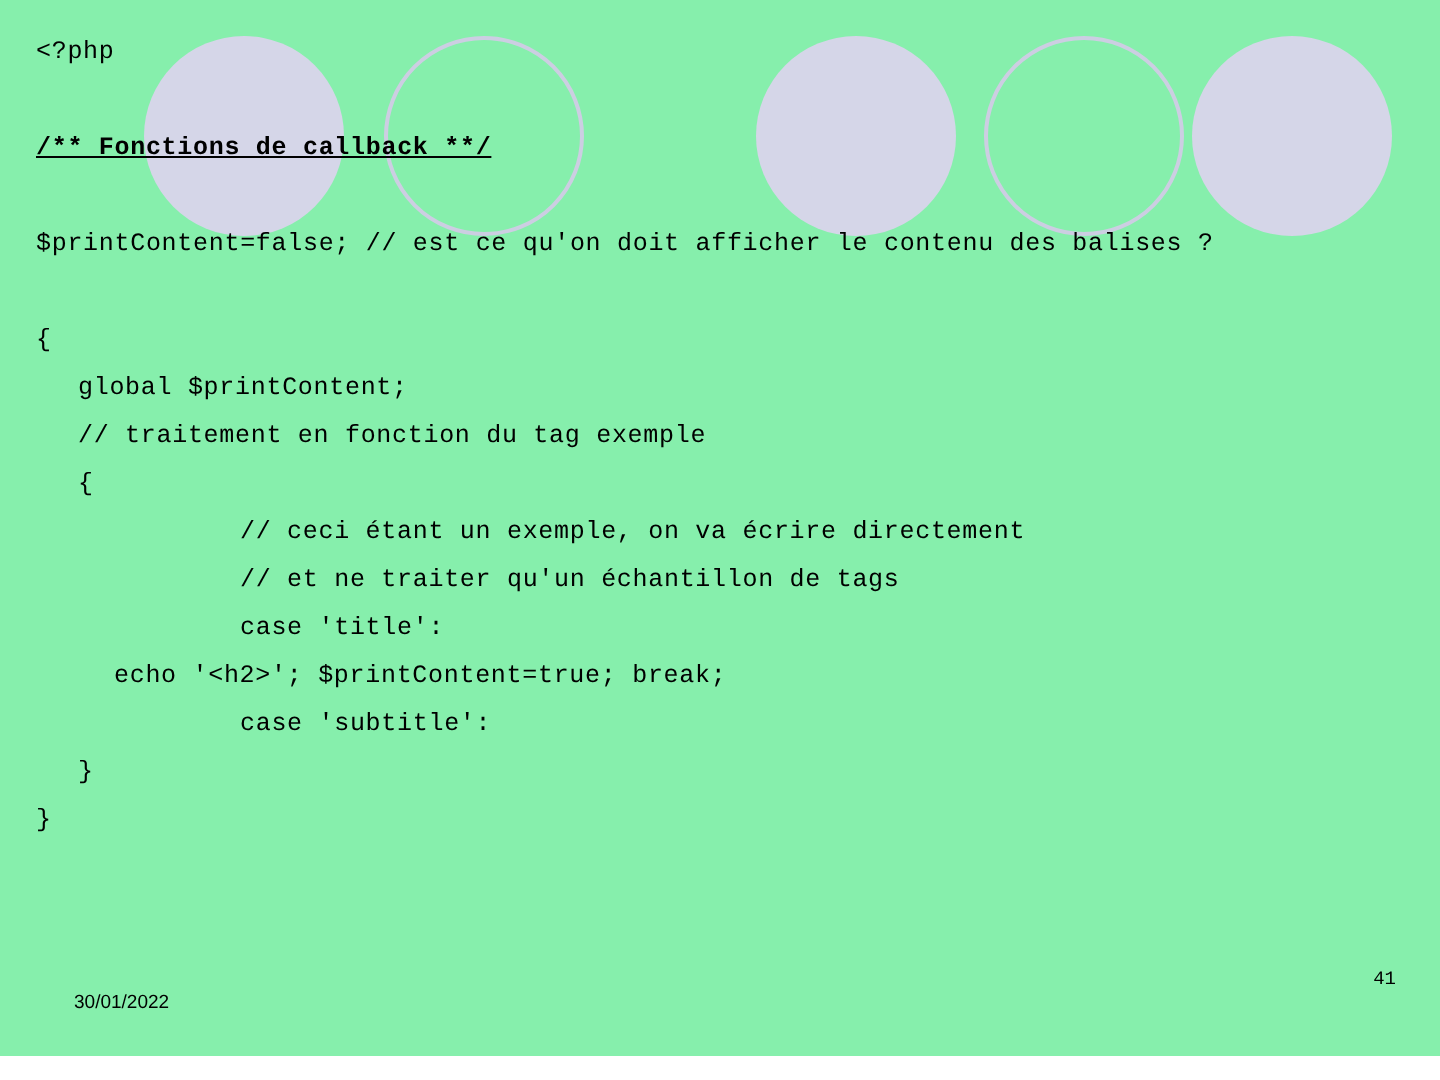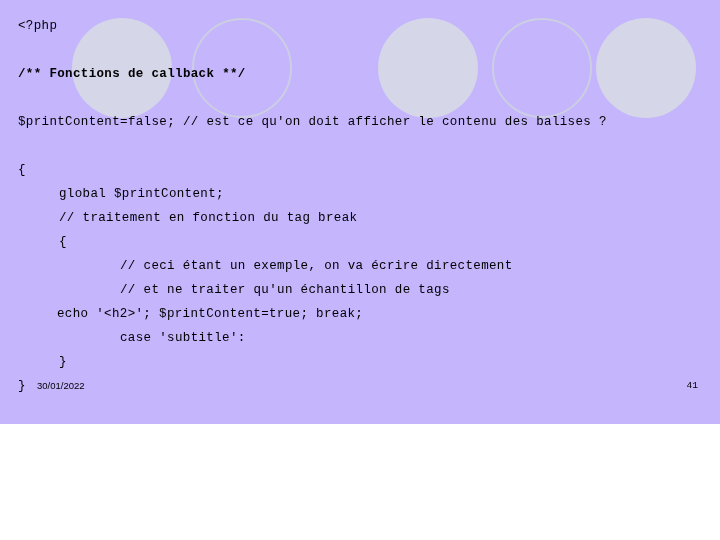--- a/index.html
+++ b/index.html
@@ -4,22 +4,22 @@
 <title>PHP SAX callback slide</title>
 <style>
   html, body {
     margin: 0;
     padding: 0;
     background: #ffffff;
   }
   #slide {
     position: relative;
     width: 720px;
-    height: 424px;
-    background: #c4b5fd;
+    height: 528px;
+    background: #86efac;
     overflow: hidden;
     font-family: "Liberation Mono", "DejaVu Sans Mono", monospace;
   }
 
   
   .deco-layer {
     position: absolute;
     left: 0;
     top: 0;
     width: 720px;
@@ -51,45 +51,46 @@
     position: relative;
     height: 24px;
     line-height: 24px;
     font-size: 12.5px;
     color: #000000;
     white-space: pre;
     letter-spacing: 0.35px;
   }
   .line.bold {
     font-weight: bold;
+    text-decoration: underline;
   }
 
   
   .i0 { padding-left: 18px; }
-  .i2 { padding-left: 39px; margin-left: 20px; }
+  .i2 { padding-left: 39px; }
   .i4 { padding-left: 120px; }
   .i5 { padding-left: 57px; }
 
   a.link {
     color: #5a5ac8;
     text-decoration: underline;
   }
 
   
   .footer {
     position: absolute;
     left: 0;
     bottom: 30px;
     width: 720px;
     height: 14px;
   }
   .footer-date {
     position: absolute;
     left: 37px;
-    top: 0;
+    top: 12px;
     font-family: "Liberation Sans", sans-serif;
     font-size: 9.5px;
     color: #000000;
   }
   .footer-page {
     position: absolute;
     right: 22px;
     top: 0;
     font-family: Liberation Mono, monospace;
     font-size: 9.5px;
@@ -111,24 +112,25 @@
 
   <div class="code" id="code-block" style="top: 14px;">
       <div class="line i0"><span>&lt;?php</span></div>
       <div class="line i0"><span> </span></div>
       <div class="line i0 bold"><span>/** Fonctions de callback **/</span></div>
       <div class="line i0"><span> </span></div>
       <div class="line i0"><span>$printContent=false; // est ce qu'on doit afficher le contenu des balises ?</span></div>
       <div class="line i0"><span> </span></div>
       <div class="line i0"><span>{</span></div>
       <div class="line i2"><span>global $printContent;</span></div>
-      <div class="line i2"><span>// traitement en fonction du tag break</span></div>
+      <div class="line i2"><span>// traitement en fonction du tag exemple</span></div>
       <div class="line i2"><span>{</span></div>
       <div class="line i4"><span>// ceci étant un exemple, on va écrire directement</span></div>
       <div class="line i4"><span>// et ne traiter qu'un échantillon de tags</span></div>
+      <div class="line i4"><span>case 'title':</span></div>
       <div class="line i5"><span>echo '&lt;h2&gt;'; $printContent=true; break;</span></div>
       <div class="line i4"><span>case 'subtitle':</span></div>
       <div class="line i2"><span>}</span></div>
       <div class="line i0"><span>}</span></div>
     </div>
 
   <div class="footer">
     <span class="footer-date">30/01/2022</span>
     <span class="footer-page">41</span>
   </div>

